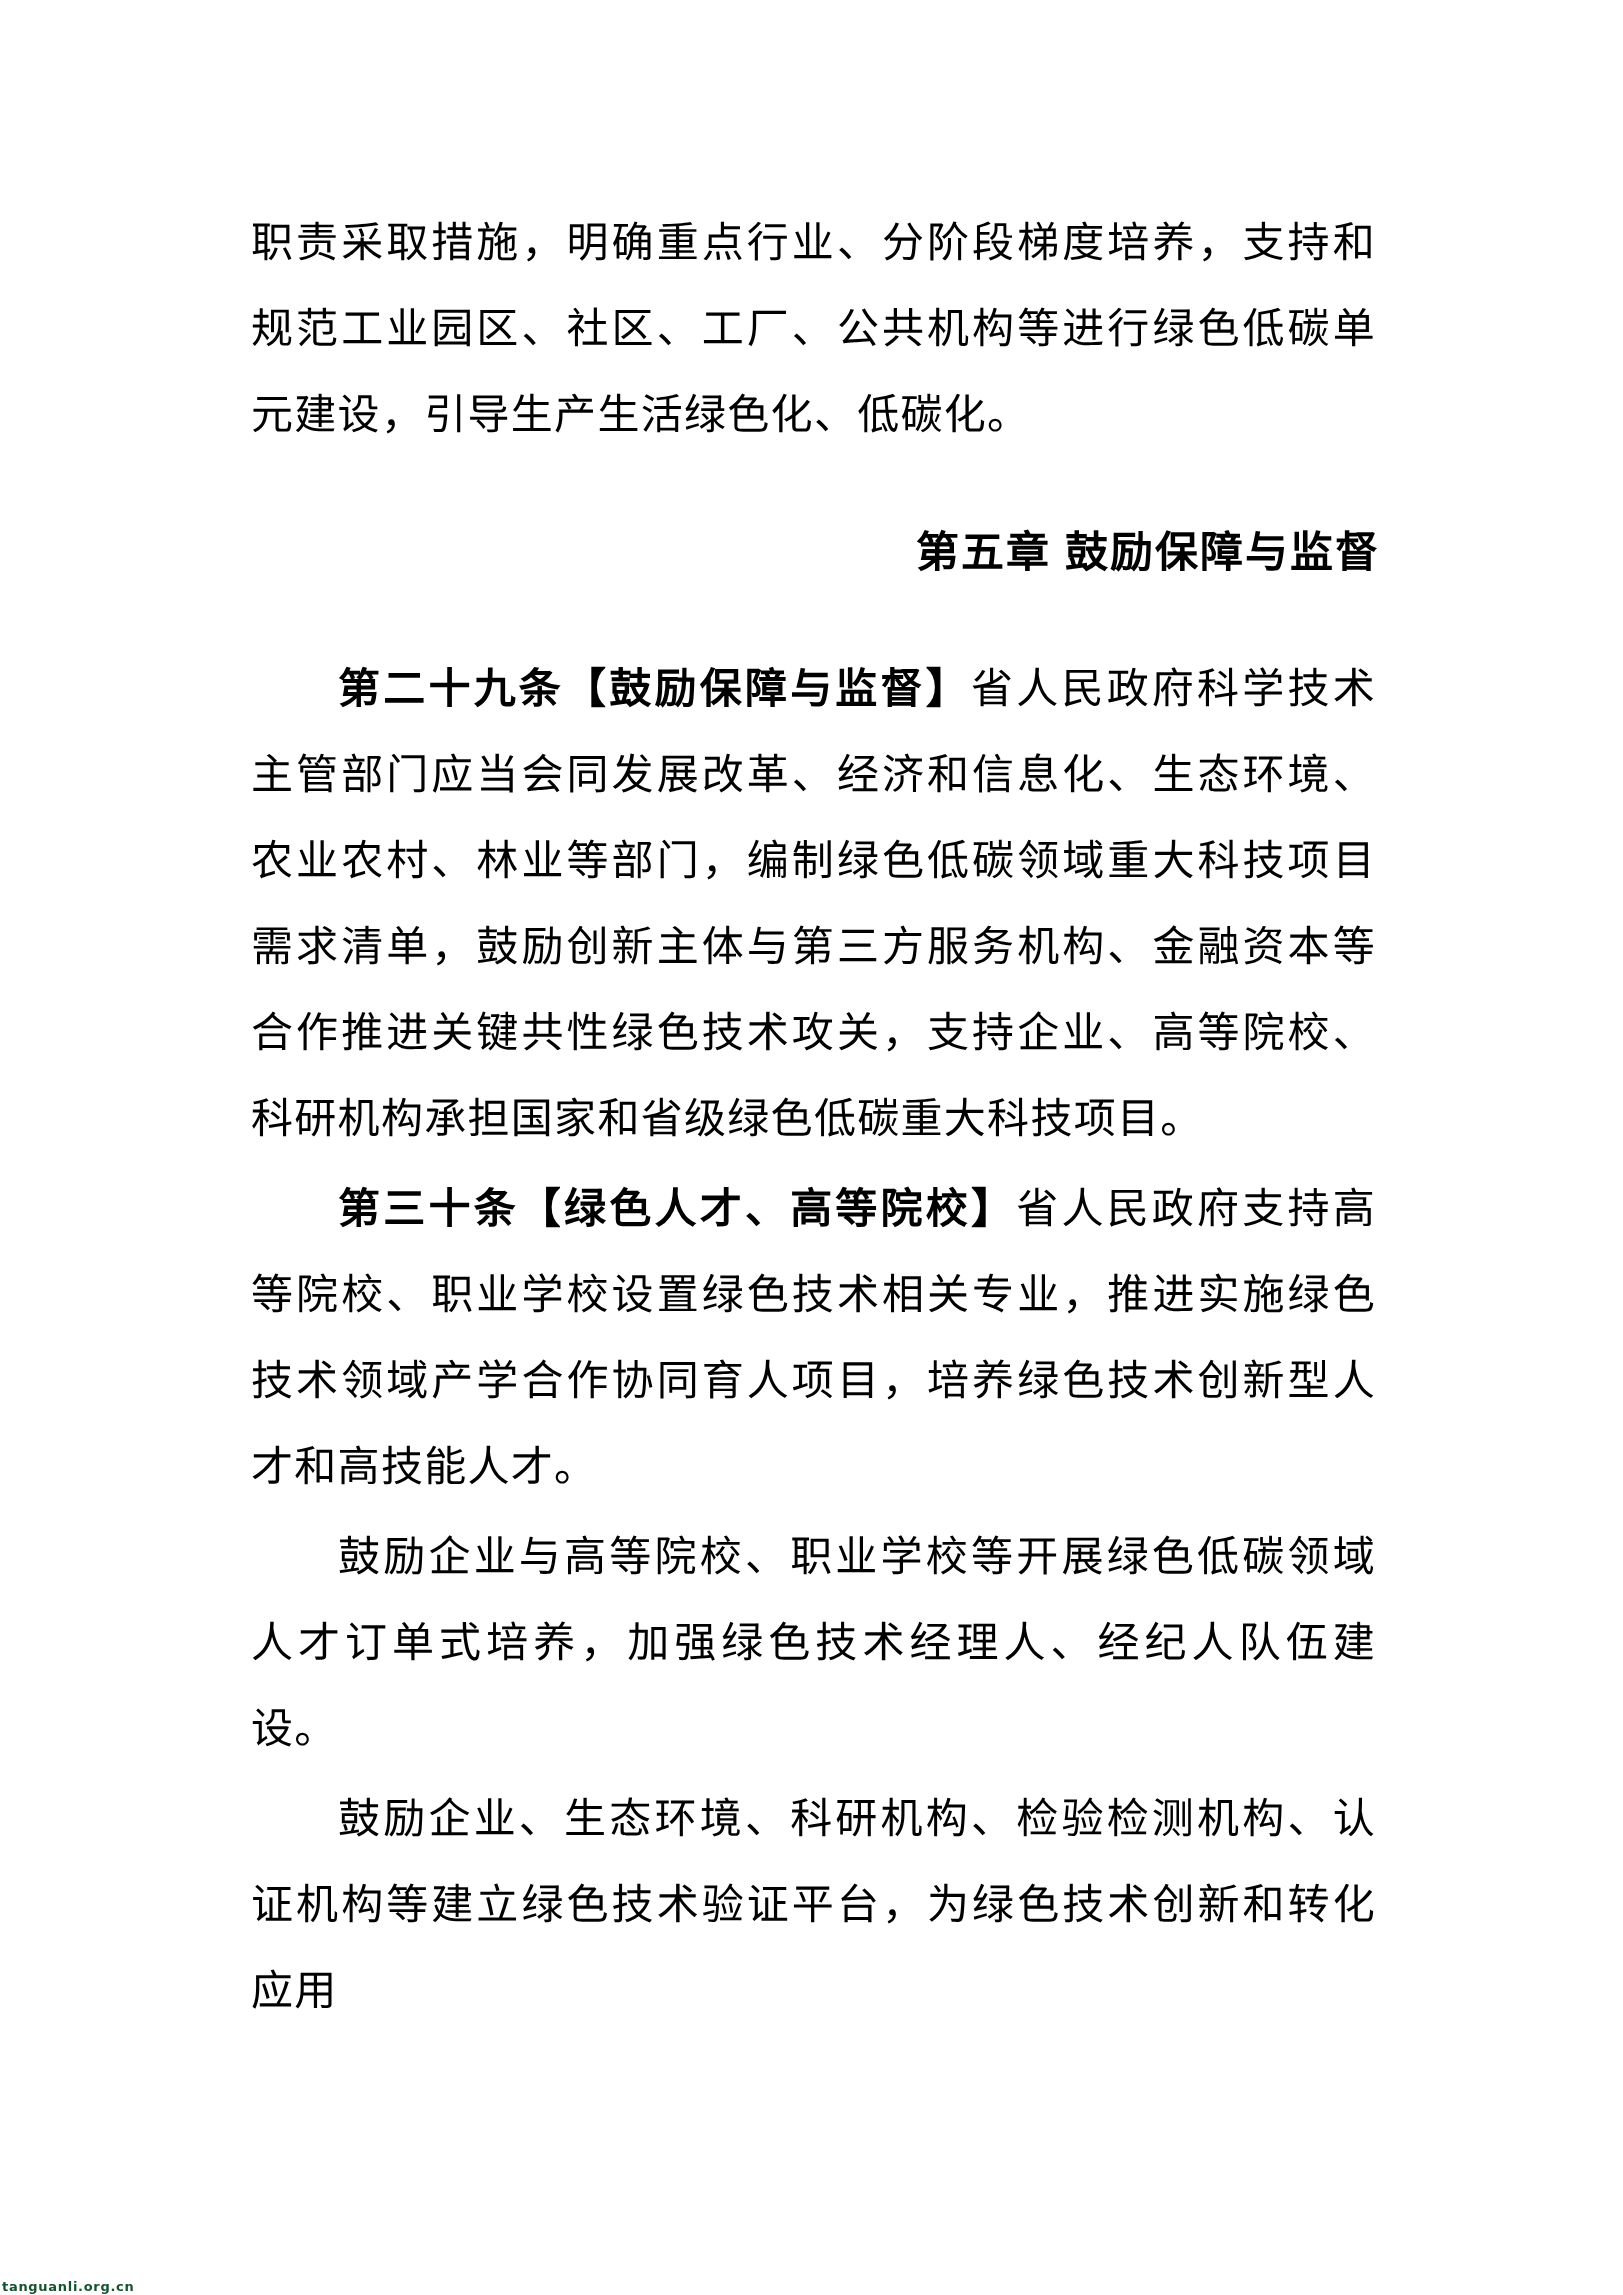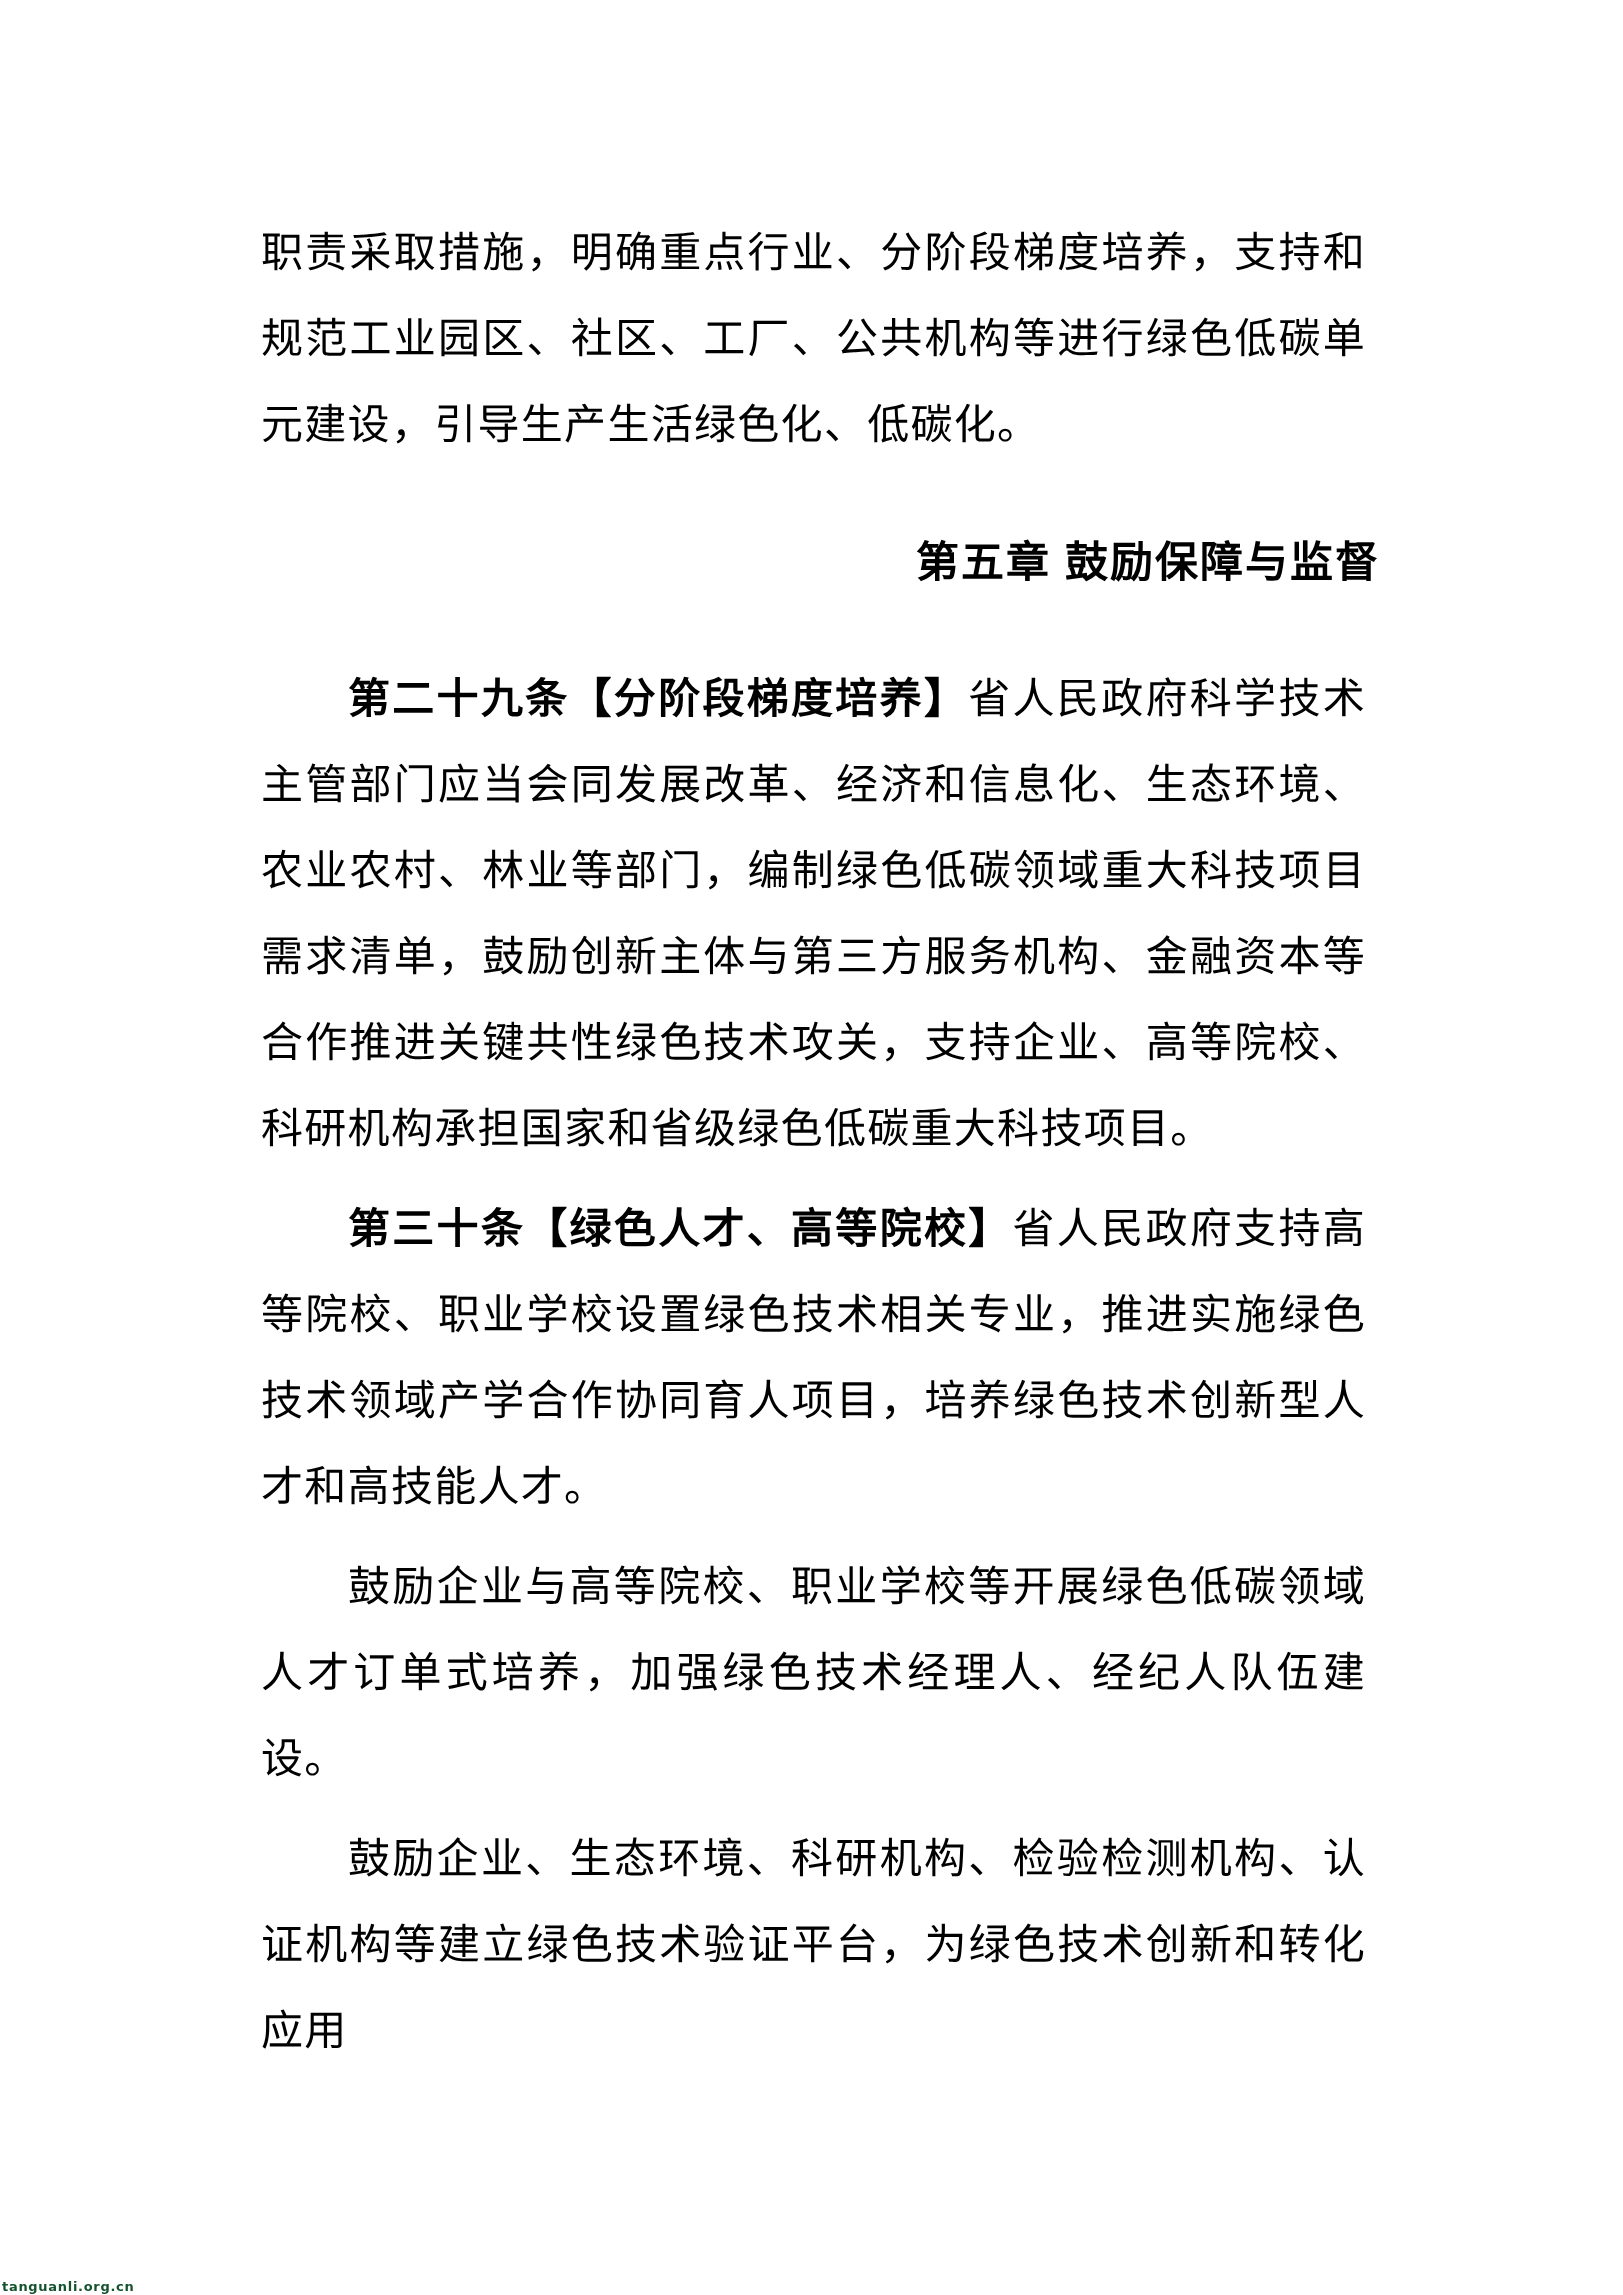--- a/index.html
+++ b/index.html
@@ -23,21 +23,21 @@
     top: 196px;
     width: 1133px;
     font-size: 42px;
     line-height: 86px;
     letter-spacing: 1.3px;
     text-align: justify;
     text-justify: inter-ideograph;
     word-break: break-all;
   }
   .para {
-    margin: 14px;
+    margin: 4px;
     padding: 0;
     text-indent: 87px;
   }
   .para.no-indent {
     text-indent: 0;
   }
   .lead {
     font-weight: 700;
     font-family: "Liberation Sans", "DejaVu Sans", sans-serif;
   }
@@ -67,21 +67,21 @@
 <body>
 
 <div class="page">
 
   <div class="text-block">
 
     <p class="para no-indent"><span class="lead"></span><span>职责采取措施，明确重点行业、分阶段梯度培养，支持和规范工业园区、社区、工厂、公共机构等进行绿色低碳单元建设，引导生产生活绿色化、低碳化。</span></p>
 
     <div class="chapter-heading">第五章 鼓励保障与监督</div>
 
-    <p class="para"><span class="lead">第二十九条【分阶段梯度培养】</span><span>省人民政府科学技术主管部门应当会同发展改革、经济和信息化、生态环境、农业农村、林业等部门，编制绿色低碳领域重大科技项目需求清单，鼓励创新主体与第三方服务机构、金融资本等合作推进关键共性绿色技术攻关，支持企业、高等院校、科研机构承担国家和省级绿色低碳重大科技项目。</span></p>
+    <p class="para"><span class="lead">第二十九条【鼓励保障与监督】</span><span>省人民政府科学技术主管部门应当会同发展改革、经济和信息化、生态环境、农业农村、林业等部门，编制绿色低碳领域重大科技项目需求清单，鼓励创新主体与第三方服务机构、金融资本等合作推进关键共性绿色技术攻关，支持企业、高等院校、科研机构承担国家和省级绿色低碳重大科技项目。</span></p>
 
 
     <p class="para"><span class="lead">第三十条【绿色人才、高等院校】</span><span>省人民政府支持高等院校、职业学校设置绿色技术相关专业，推进实施绿色技术领域产学合作协同育人项目，培养绿色技术创新型人才和高技能人才。</span></p>
 
     <p class="para"><span class="lead"></span><span>鼓励企业与高等院校、职业学校等开展绿色低碳领域人才订单式培养，加强绿色技术经理人、经纪人队伍建设。</span></p>
 
     <p class="para"><span class="lead"></span><span>鼓励企业、生态环境、科研机构、检验检测机构、认证机构等建立绿色技术验证平台，为绿色技术创新和转化应用</span></p>
 
   </div>
 

